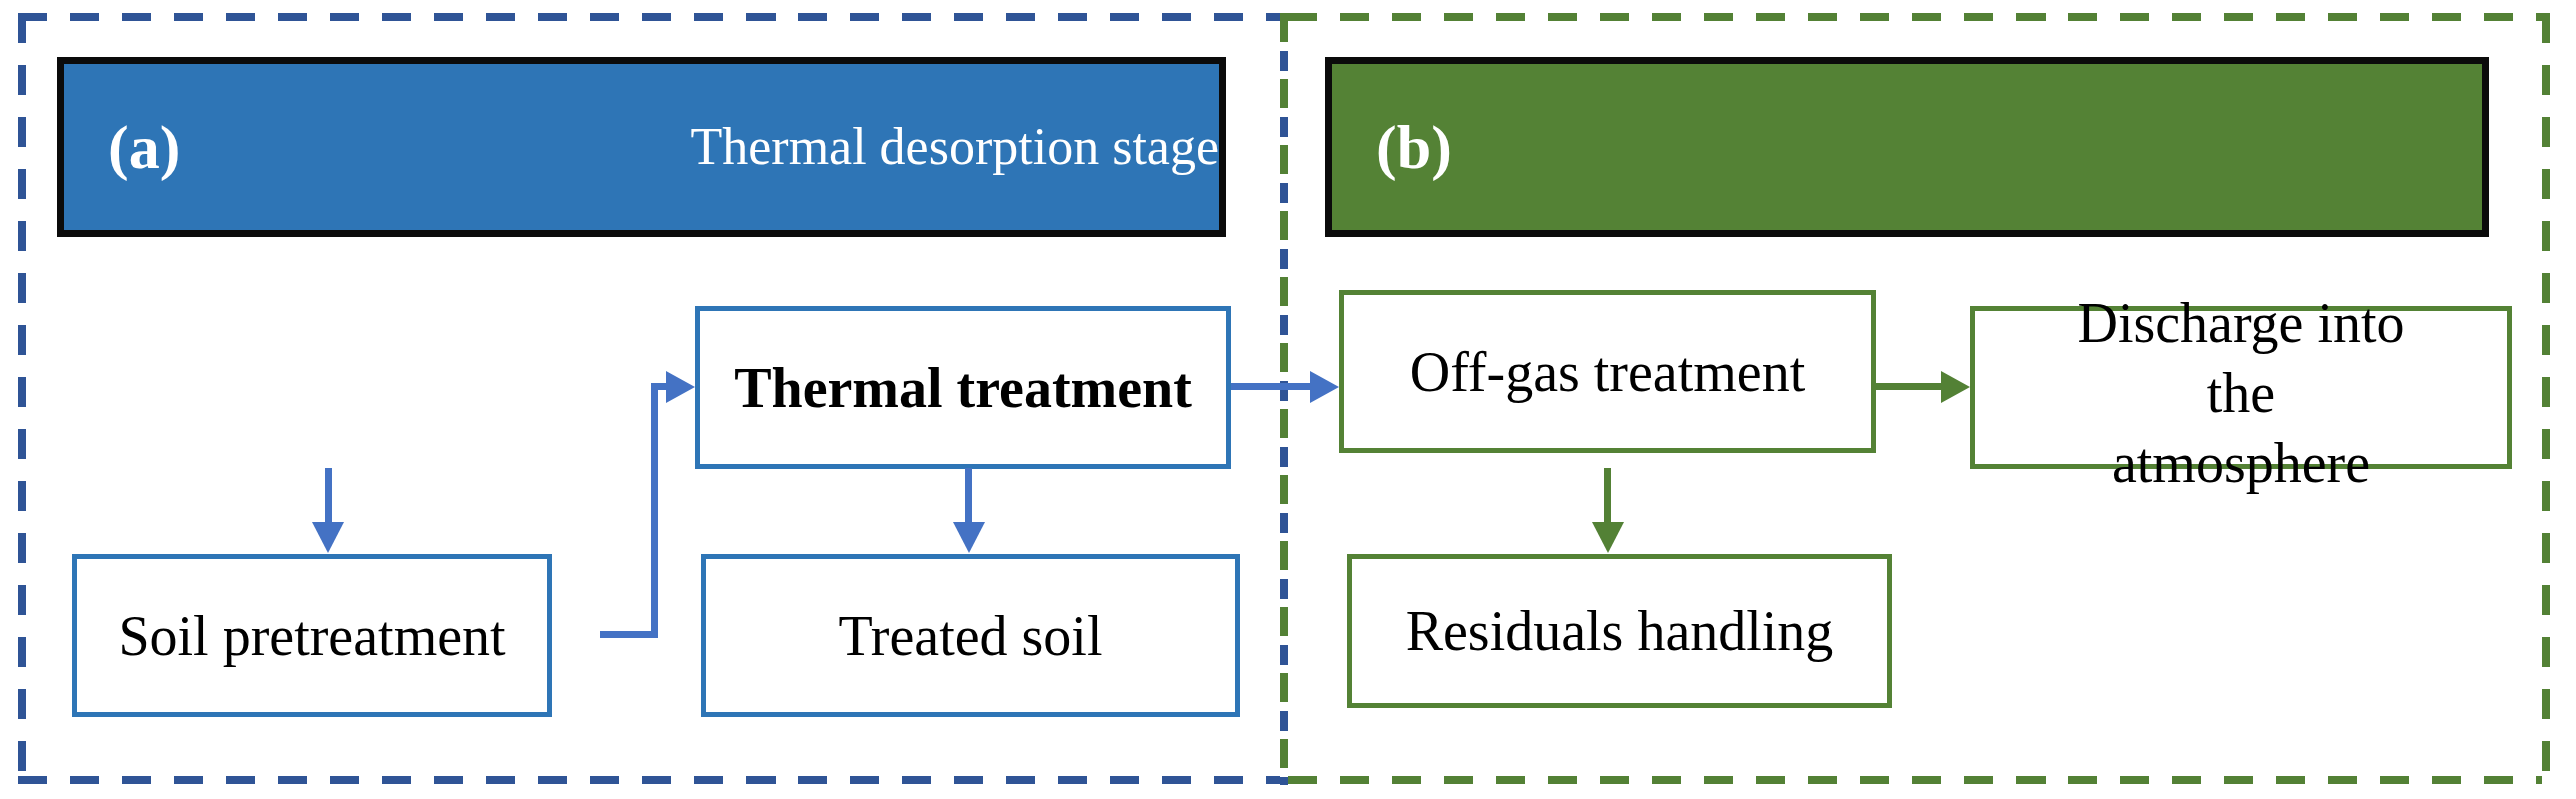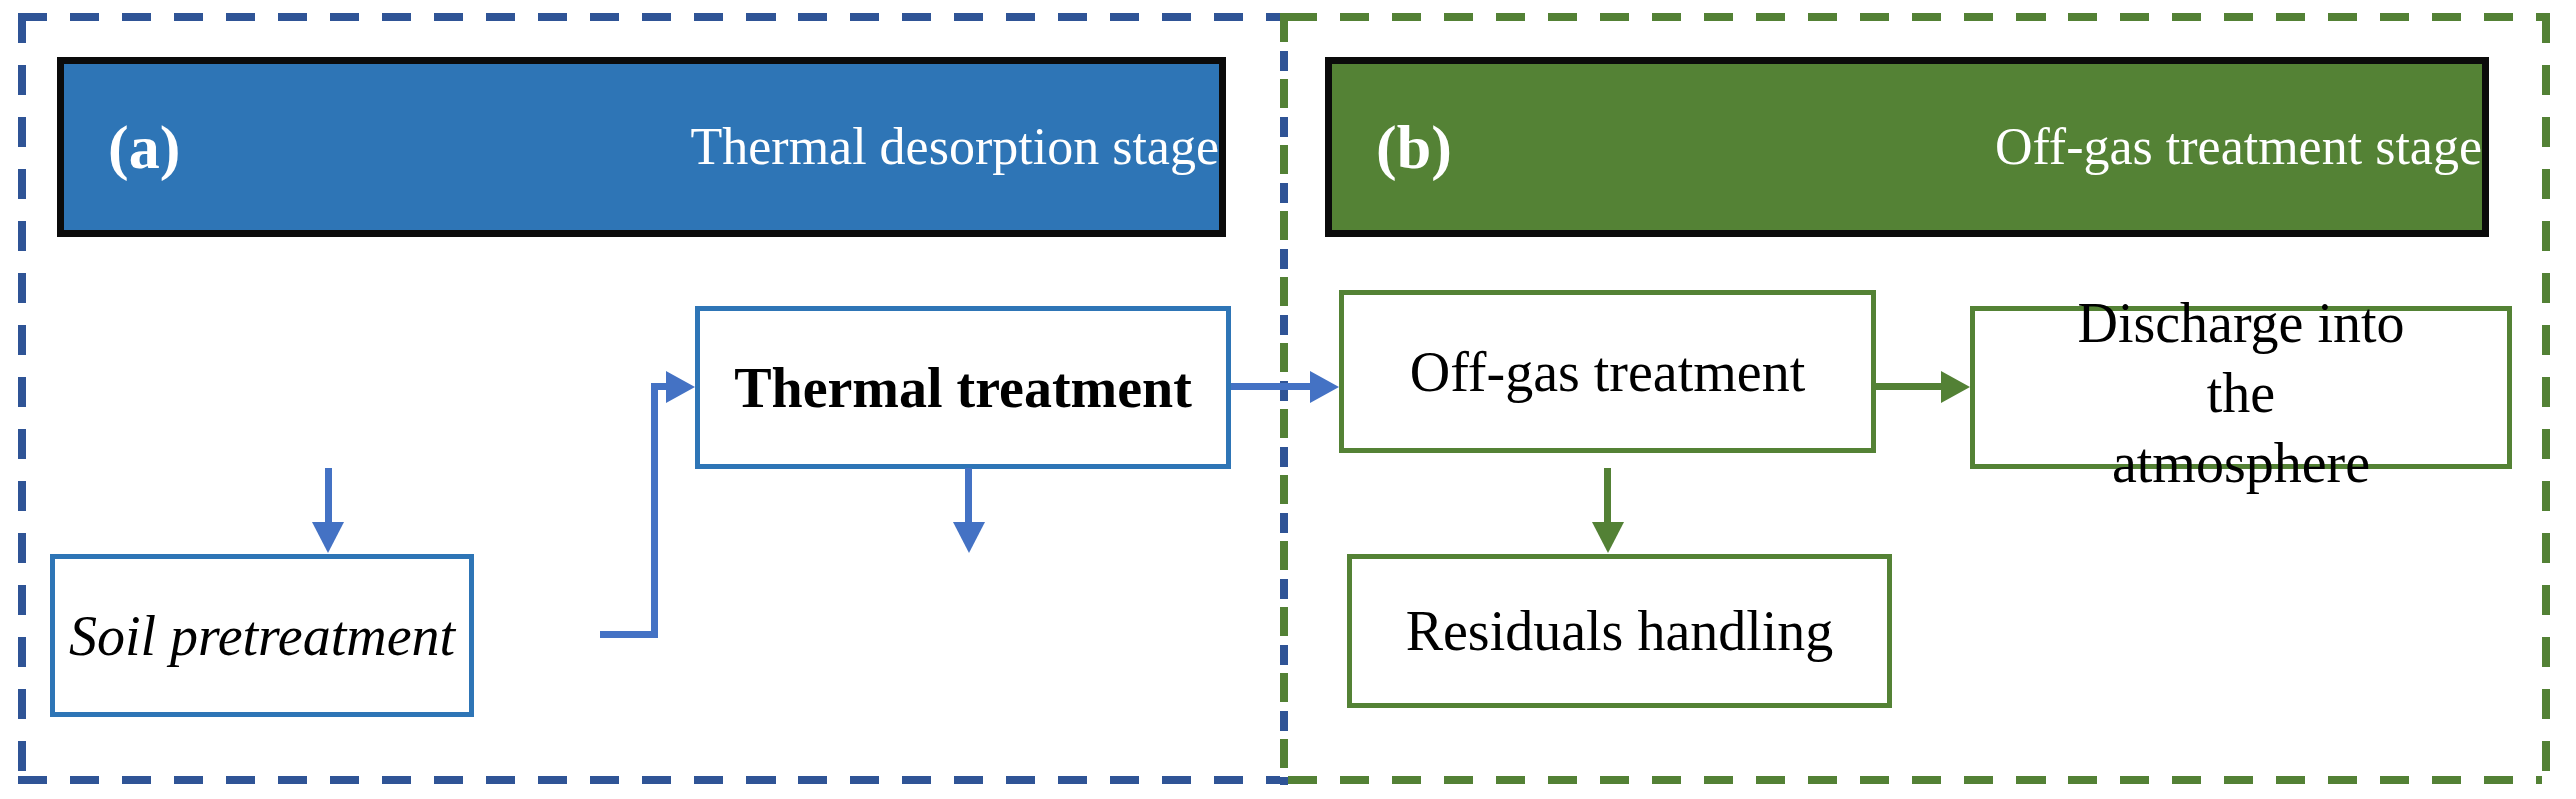--- a/index.html
+++ b/index.html
@@ -48,21 +48,21 @@
     position:absolute;background:#ffffff;
     box-sizing:border-box;
     display:flex;align-items:center;justify-content:center;
     text-align:center;color:#000000;
     font-size:56px;line-height:1.25;
   }
   .node.blue{border:5.9px solid #2E75B6;}
   .node.green{border:5.9px solid #548235;}
   #node-contaminated{left:58px;top:306px;width:542px;height:163px;}
   #node-contaminated .node-label{max-width:412px;}
-  #node-pretreatment{left:50px;top:554px;width:424px;height:163px;font-style:italic;}
+  #node-pretreatment{left:72px;top:554px;width:480px;height:163px;}
   #node-thermal{left:695px;top:306px;width:536px;height:163px;font-weight:bold;}
   #node-treated{left:701px;top:554px;width:539px;height:163px;}
   #node-offgas{left:1339px;top:290px;width:537px;height:163px;}
   #node-discharge{left:1970px;top:306px;width:542px;height:163px;}
   #node-discharge .node-label{max-width:330px;margin-top:10px;}
   #node-residuals{left:1347px;top:554px;width:545px;height:154px;text-align:right;}
   
   .seg{position:absolute;}
   .seg.blue{background:#4472C4;}
   .seg.green{background:#538135;}
@@ -104,28 +104,30 @@
   <div class="dash-h green" id="dash-b-top"></div>
   <div class="dash-h green" id="dash-b-bottom"></div>
   <div class="dash-v green" id="dash-b-right"></div>
 
   <div class="stage-header" id="header-a">
     <span class="stage-tag">(a)</span>
     <span class="stage-title">Thermal desorption stage</span>
   </div>
   <div class="stage-header" id="header-b">
     <span class="stage-tag">(b)</span>
-    <span class="stage-title">Off-gas treatment stage</span>
   </div>
 
   <div class="node blue" id="node-pretreatment">
     <span class="node-label">Soil pretreatment</span>
   </div>
   <div class="node blue" id="node-thermal">
     <span class="node-label">Thermal treatment</span>
+  </div>
+  <div class="node blue" id="node-treated">
+    <span class="node-label">Treated soil</span>
   </div>
 
   <div class="node green" id="node-offgas">
     <span class="node-label">Off-gas treatment</span>
   </div>
   <div class="node green" id="node-discharge">
     <span class="node-label">Discharge into the atmosphere</span>
   </div>
   <div class="node green" id="node-residuals">
     <span class="node-label">Residuals handling</span>

